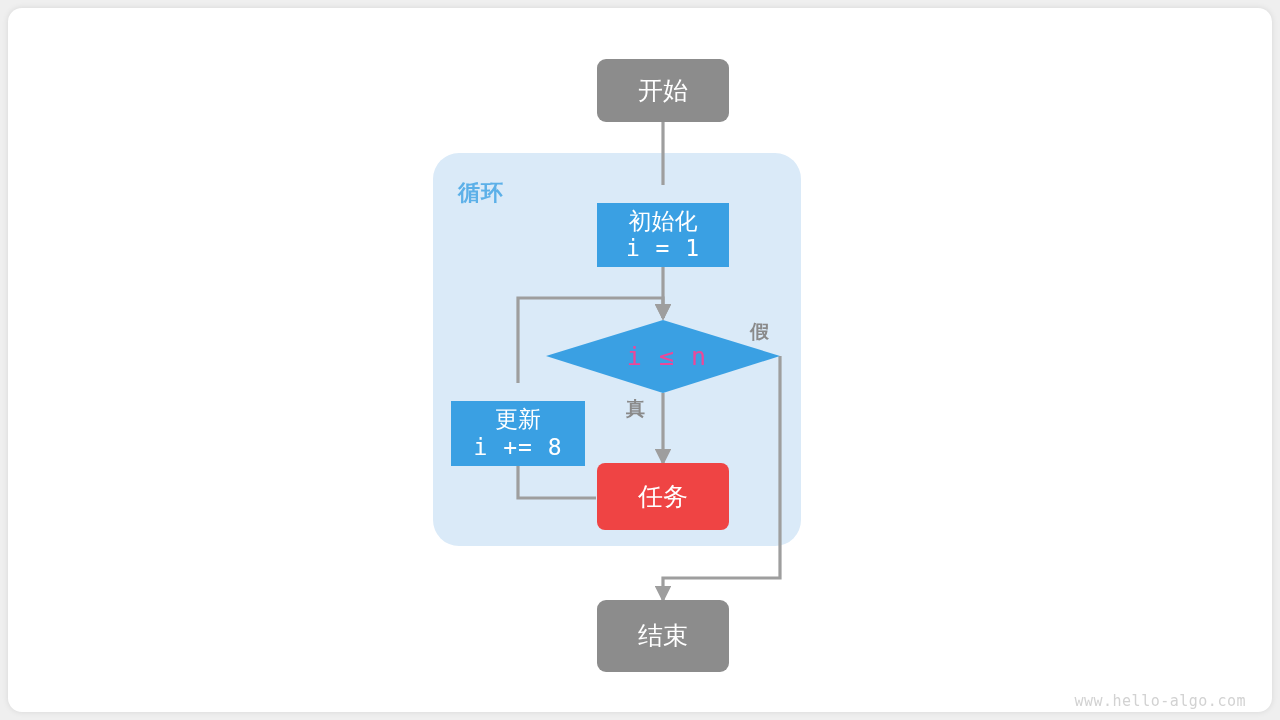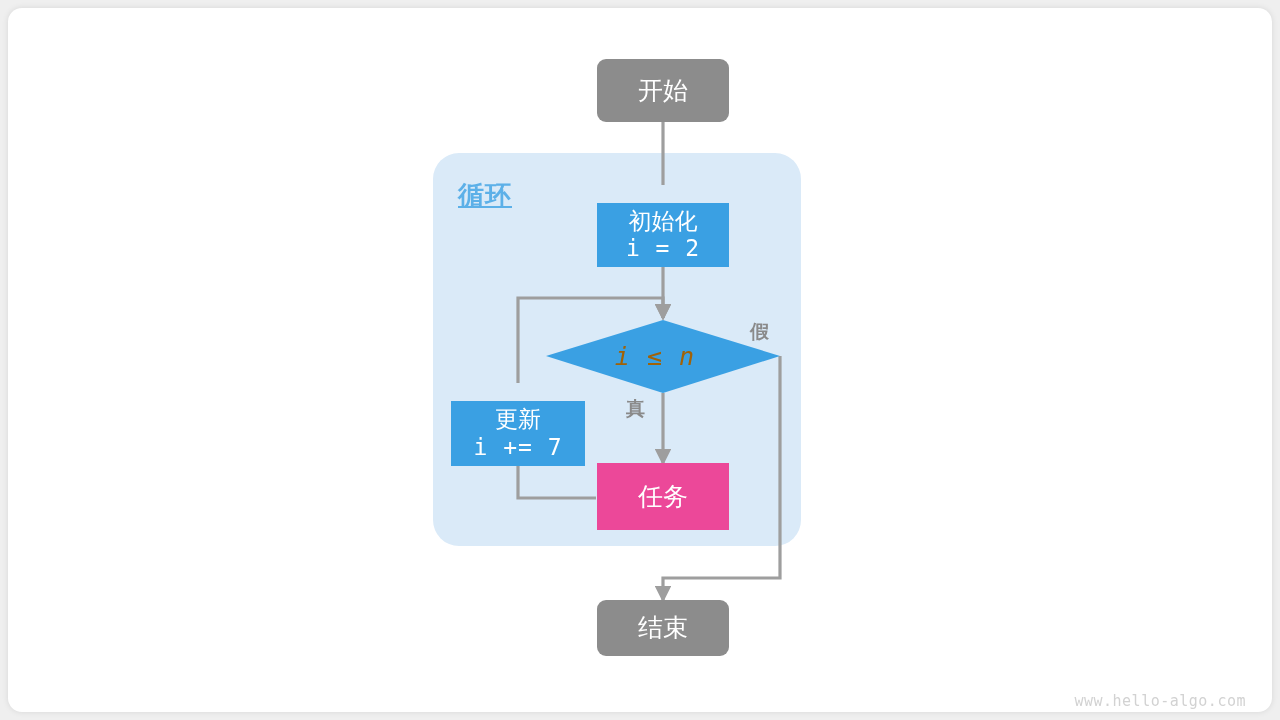--- a/index.html
+++ b/index.html
@@ -49,40 +49,40 @@
     background: #8c8c8c;
     border-radius: 9px;
     font-size: 25px;
   }
   .node-process {
     background: #3aa0e3;
     font-size: 23px;
     margin-top: 18px;
   }
   .node-task {
-    background: #ec4899;
+    background: #ef4444;
     font-size: 25px;
+    border-radius: 8px;
   }
   .mono {
     font-family: "DejaVu Sans Mono", "Liberation Mono", monospace;
     font-size: 23px;
     letter-spacing: 1px;
   }
   #loop-container {
     position: absolute;
     background: #daeaf8;
     border-radius: 26px;
   }
   #loop-label {
     position: absolute;
     color: #5cb0e8;
     font-weight: bold;
-    font-size: 26px;
+    font-size: 22px;
     letter-spacing: 1px;
-    text-decoration: underline;
   }
   .edge-label {
     position: absolute;
     color: #8a8a8a;
     font-weight: bold;
     font-size: 19px;
   }
   #watermark {
     position: absolute;
     color: #d2d2d2;
@@ -118,37 +118,37 @@
       </g>
       <polygon points="655,312 772,348 655,385 538,348" fill="#3aa0e3"></polygon>
     </svg>
 
     <div class="node node-terminal" style="left:589px; top:51px; width:132px; height:63px;">
       <span>开始</span>
     </div>
 
     <div class="node node-process" style="left:589px; top:177px; width:132px; height:64px;">
       <span>初始化</span>
-      <span class="mono">i = 2</span>
+      <span class="mono">i = 1</span>
     </div>
 
-    <div class="node" style="left:548px; top:312px; width:198px; height:73px; color:#a16207;font-style:italic;">
+    <div class="node" style="left:560px; top:312px; width:198px; height:73px; color:#ec4899;">
       <span class="mono" style="font-size:25px;">i ≤ n</span>
     </div>
 
     <div class="node node-process" style="left:443px; top:375px; width:134px; height:65px;">
       <span>更新</span>
-      <span class="mono">i += 7</span>
+      <span class="mono">i += 8</span>
     </div>
 
     <div class="node node-task" style="left:589px; top:455px; width:132px; height:67px;">
       <span>任务</span>
     </div>
 
-    <div class="node node-terminal" style="left:589px; top:592px; width:132px; height:56px;">
+    <div class="node node-terminal" style="left:589px; top:592px; width:132px; height:72px;">
       <span>结束</span>
     </div>
 
     <div class="edge-label" style="left:618px; top:388px;">真</div>
 
     <div class="edge-label" style="left:742px; top:311px;">假</div>
 
     <div id="watermark" style="right:26px; bottom:2px;">www.hello-algo.com</div>
 
   </div>

